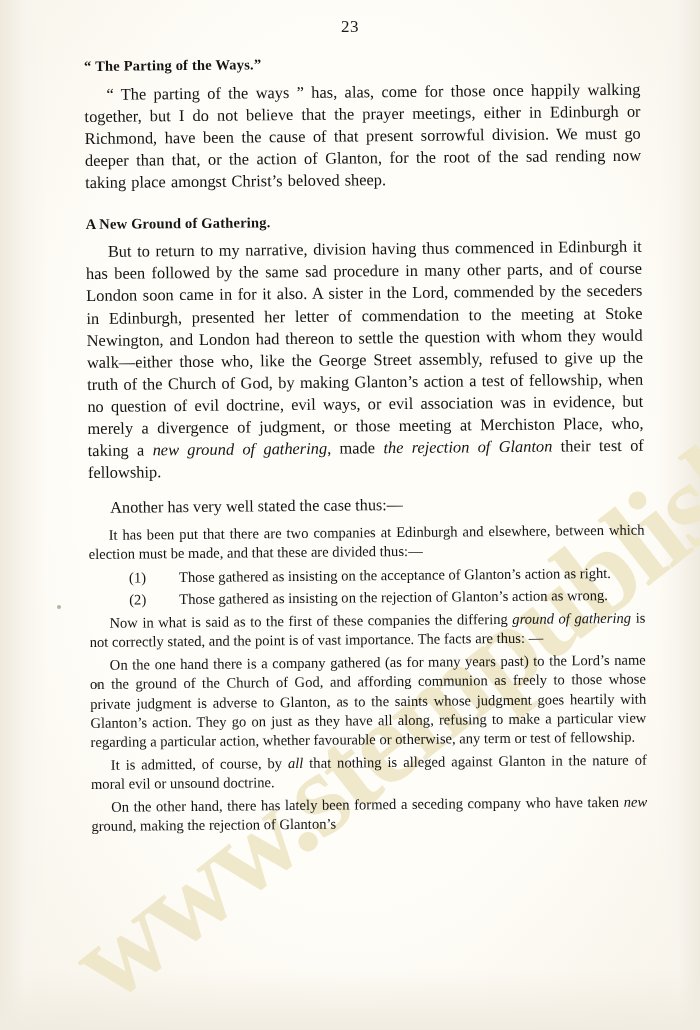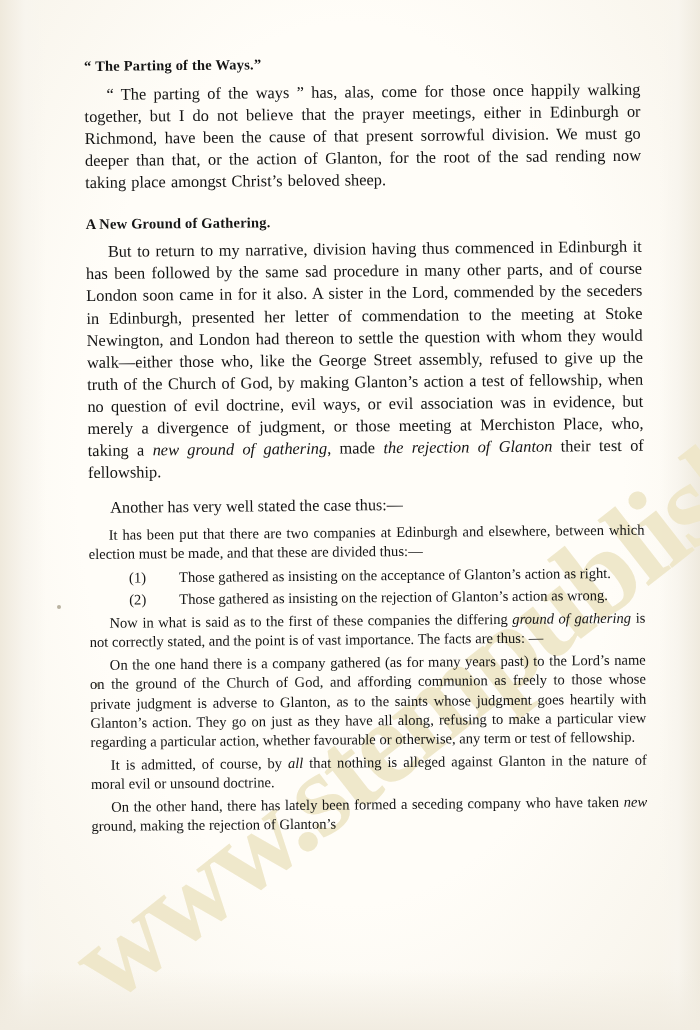--- a/index.html
+++ b/index.html
@@ -193,20 +193,21 @@
 
   <div class="watermark">
     <span>www.stempublishing.org</span>
   </div>
 
   <div class="ink-dot" style="left:57px; top:605px;"></div>
   <div class="ink-dot" style="left:95px; top:683px;"></div>
 
   <div class="content">
 
+    <div class="page-number">23</div>
 
     <div class="col skew">
 
       <h2 class="heading">“ The Parting of the Ways.”</h2>
 
       <p class="body">“ The parting of the ways ” has, alas, come for those once happily walking together, but I do not believe that the prayer meetings, either in Edinburgh or Richmond, have been the cause of that present sorrowful division.  We must go deeper than that, or the action of Glanton, for the root of the sad rending now taking place amongst Christ’s beloved sheep.</p>
 
       <h2 class="heading second">A New Ground of Gathering.</h2>
 
       <p class="body"><span>But to return to my narrative, division having thus commenced in Edinburgh it has been followed by the same sad procedure in many other parts, and of course London soon came in for it also.  A sister in the Lord, commended by the seceders in Edinburgh, presented her letter of commendation to the meeting at Stoke Newington, and London had thereon to settle the question with whom they would walk—either those who, like the George Street assembly, refused to give up the truth of the Church of God, by making Glanton’s action a test of fellowship, when no question of evil doctrine, evil ways, or evil association was in evidence, but merely a divergence of judgment, or those meeting at Merchiston Place, who, taking a </span><em>new ground of gathering</em><span>, made </span><em>the rejection of Glanton</em><span> their test of fellowship.</span></p>

